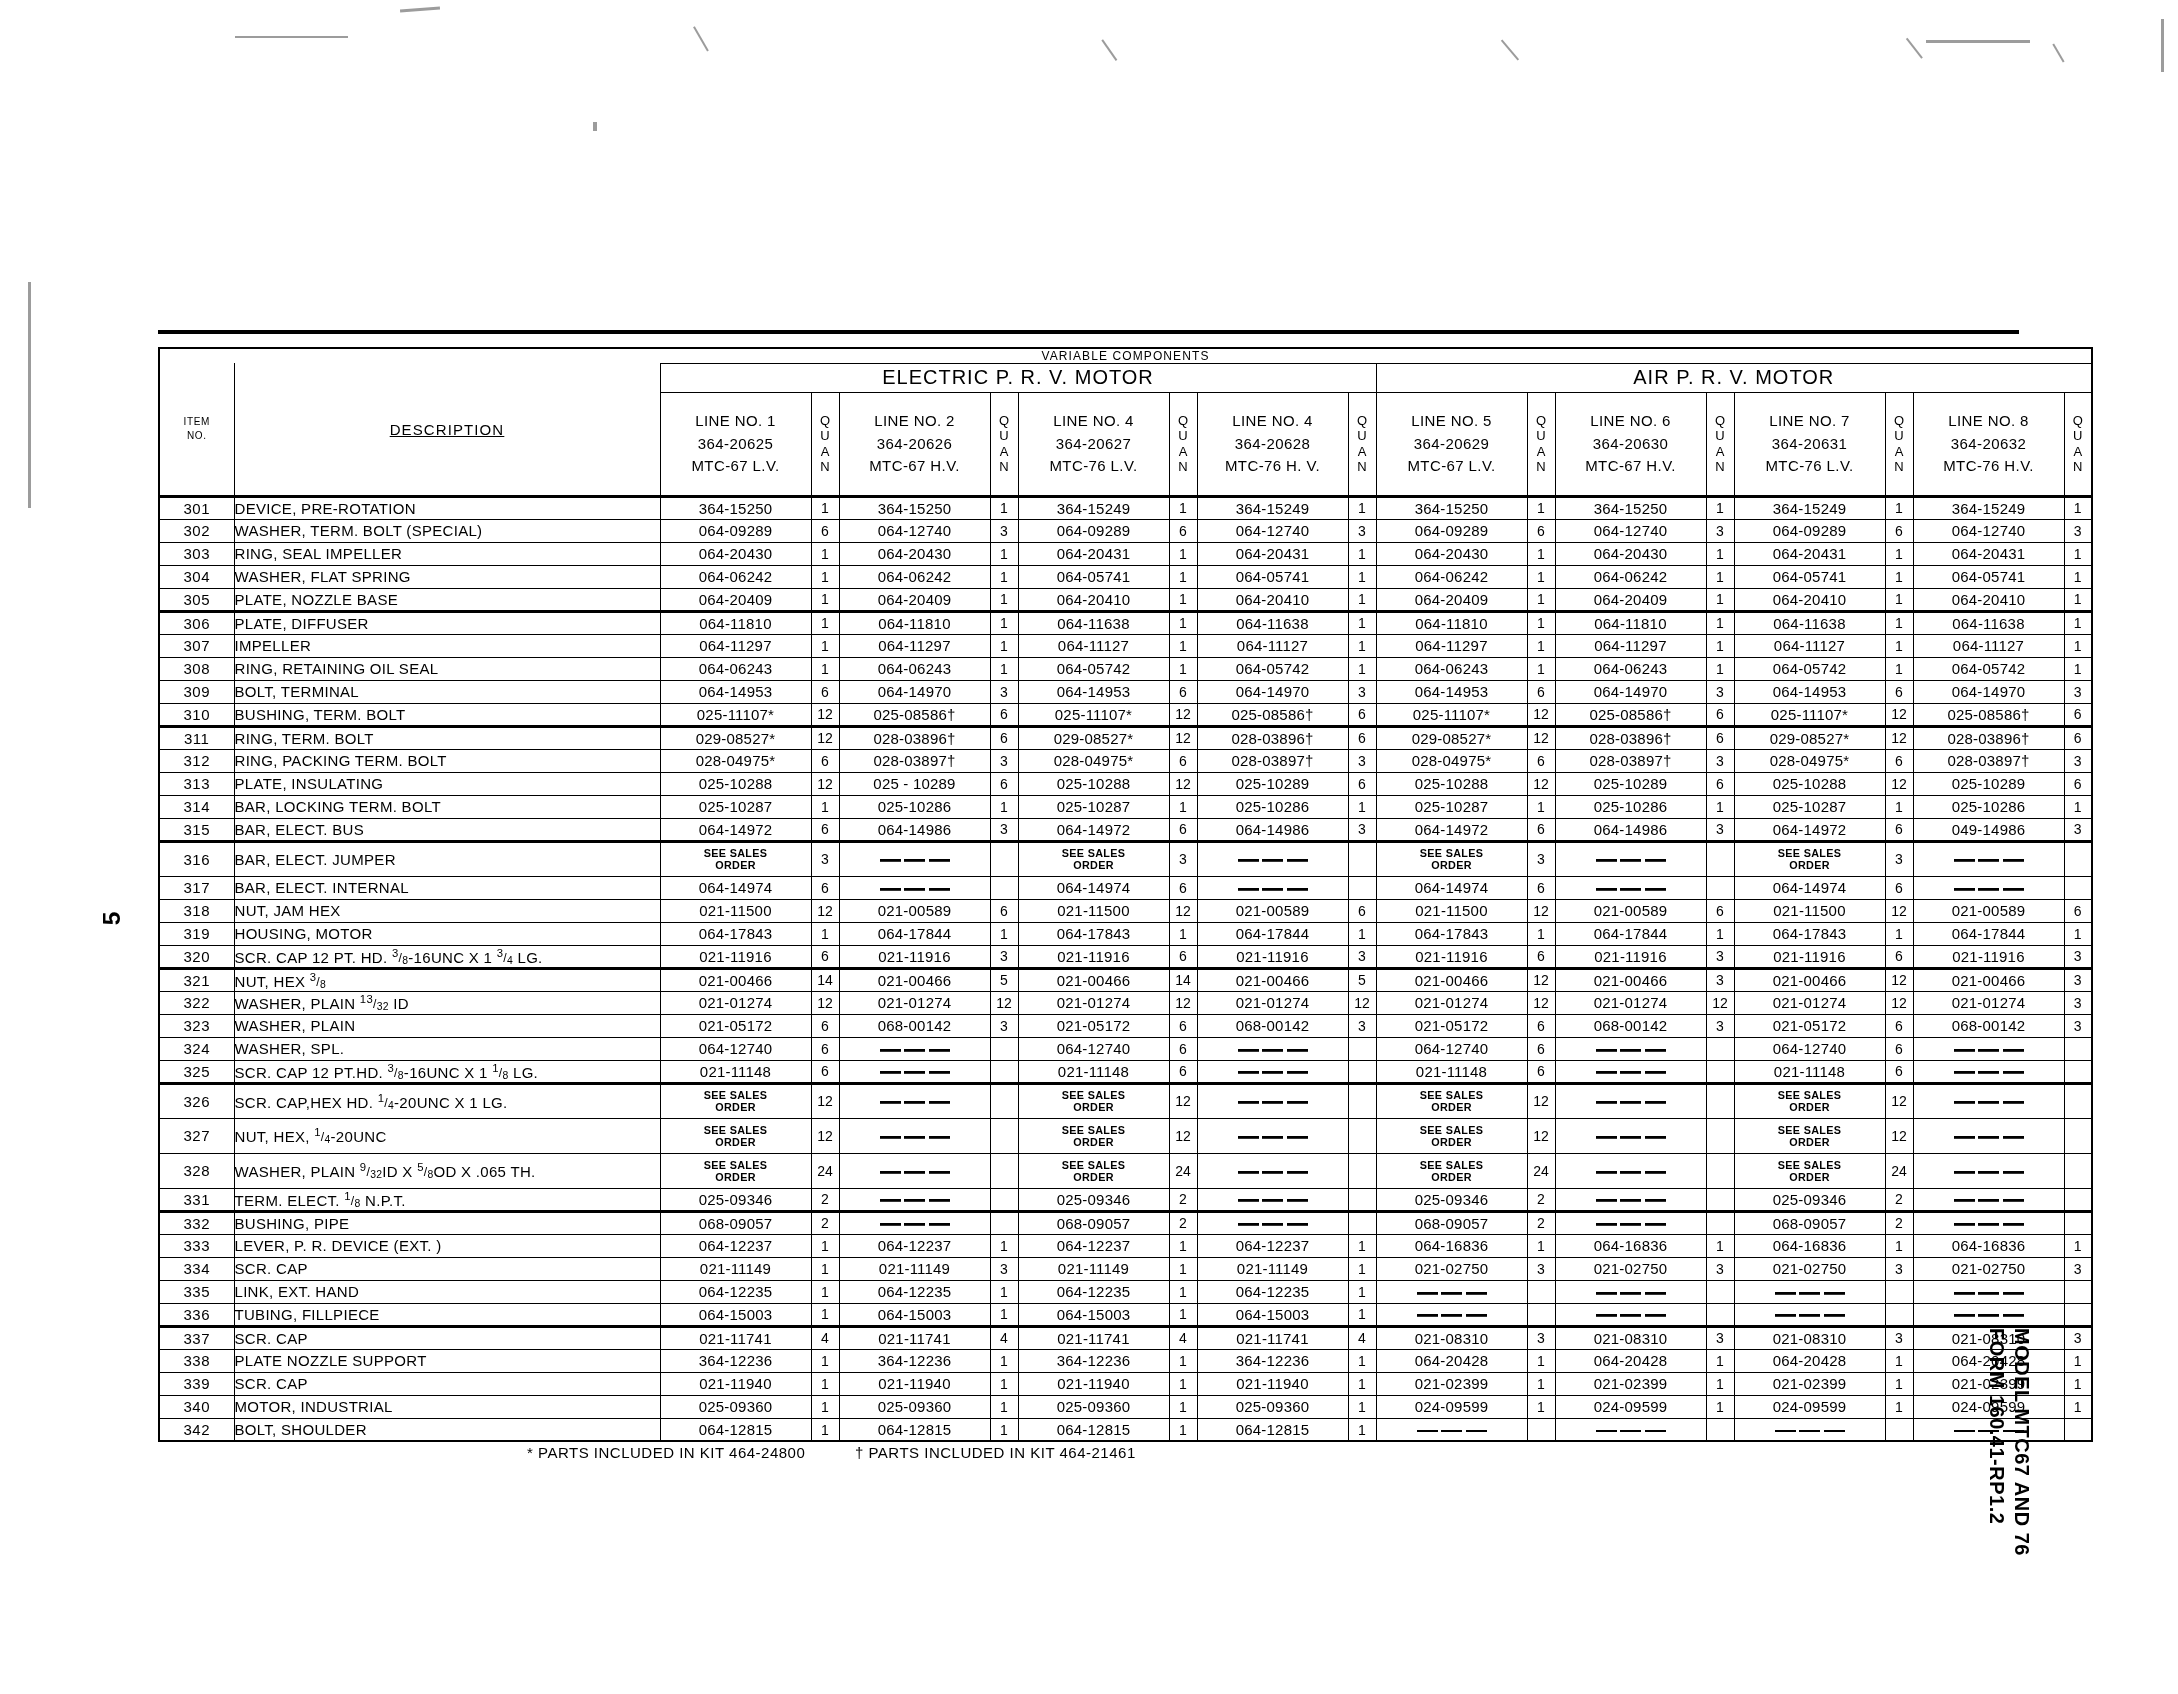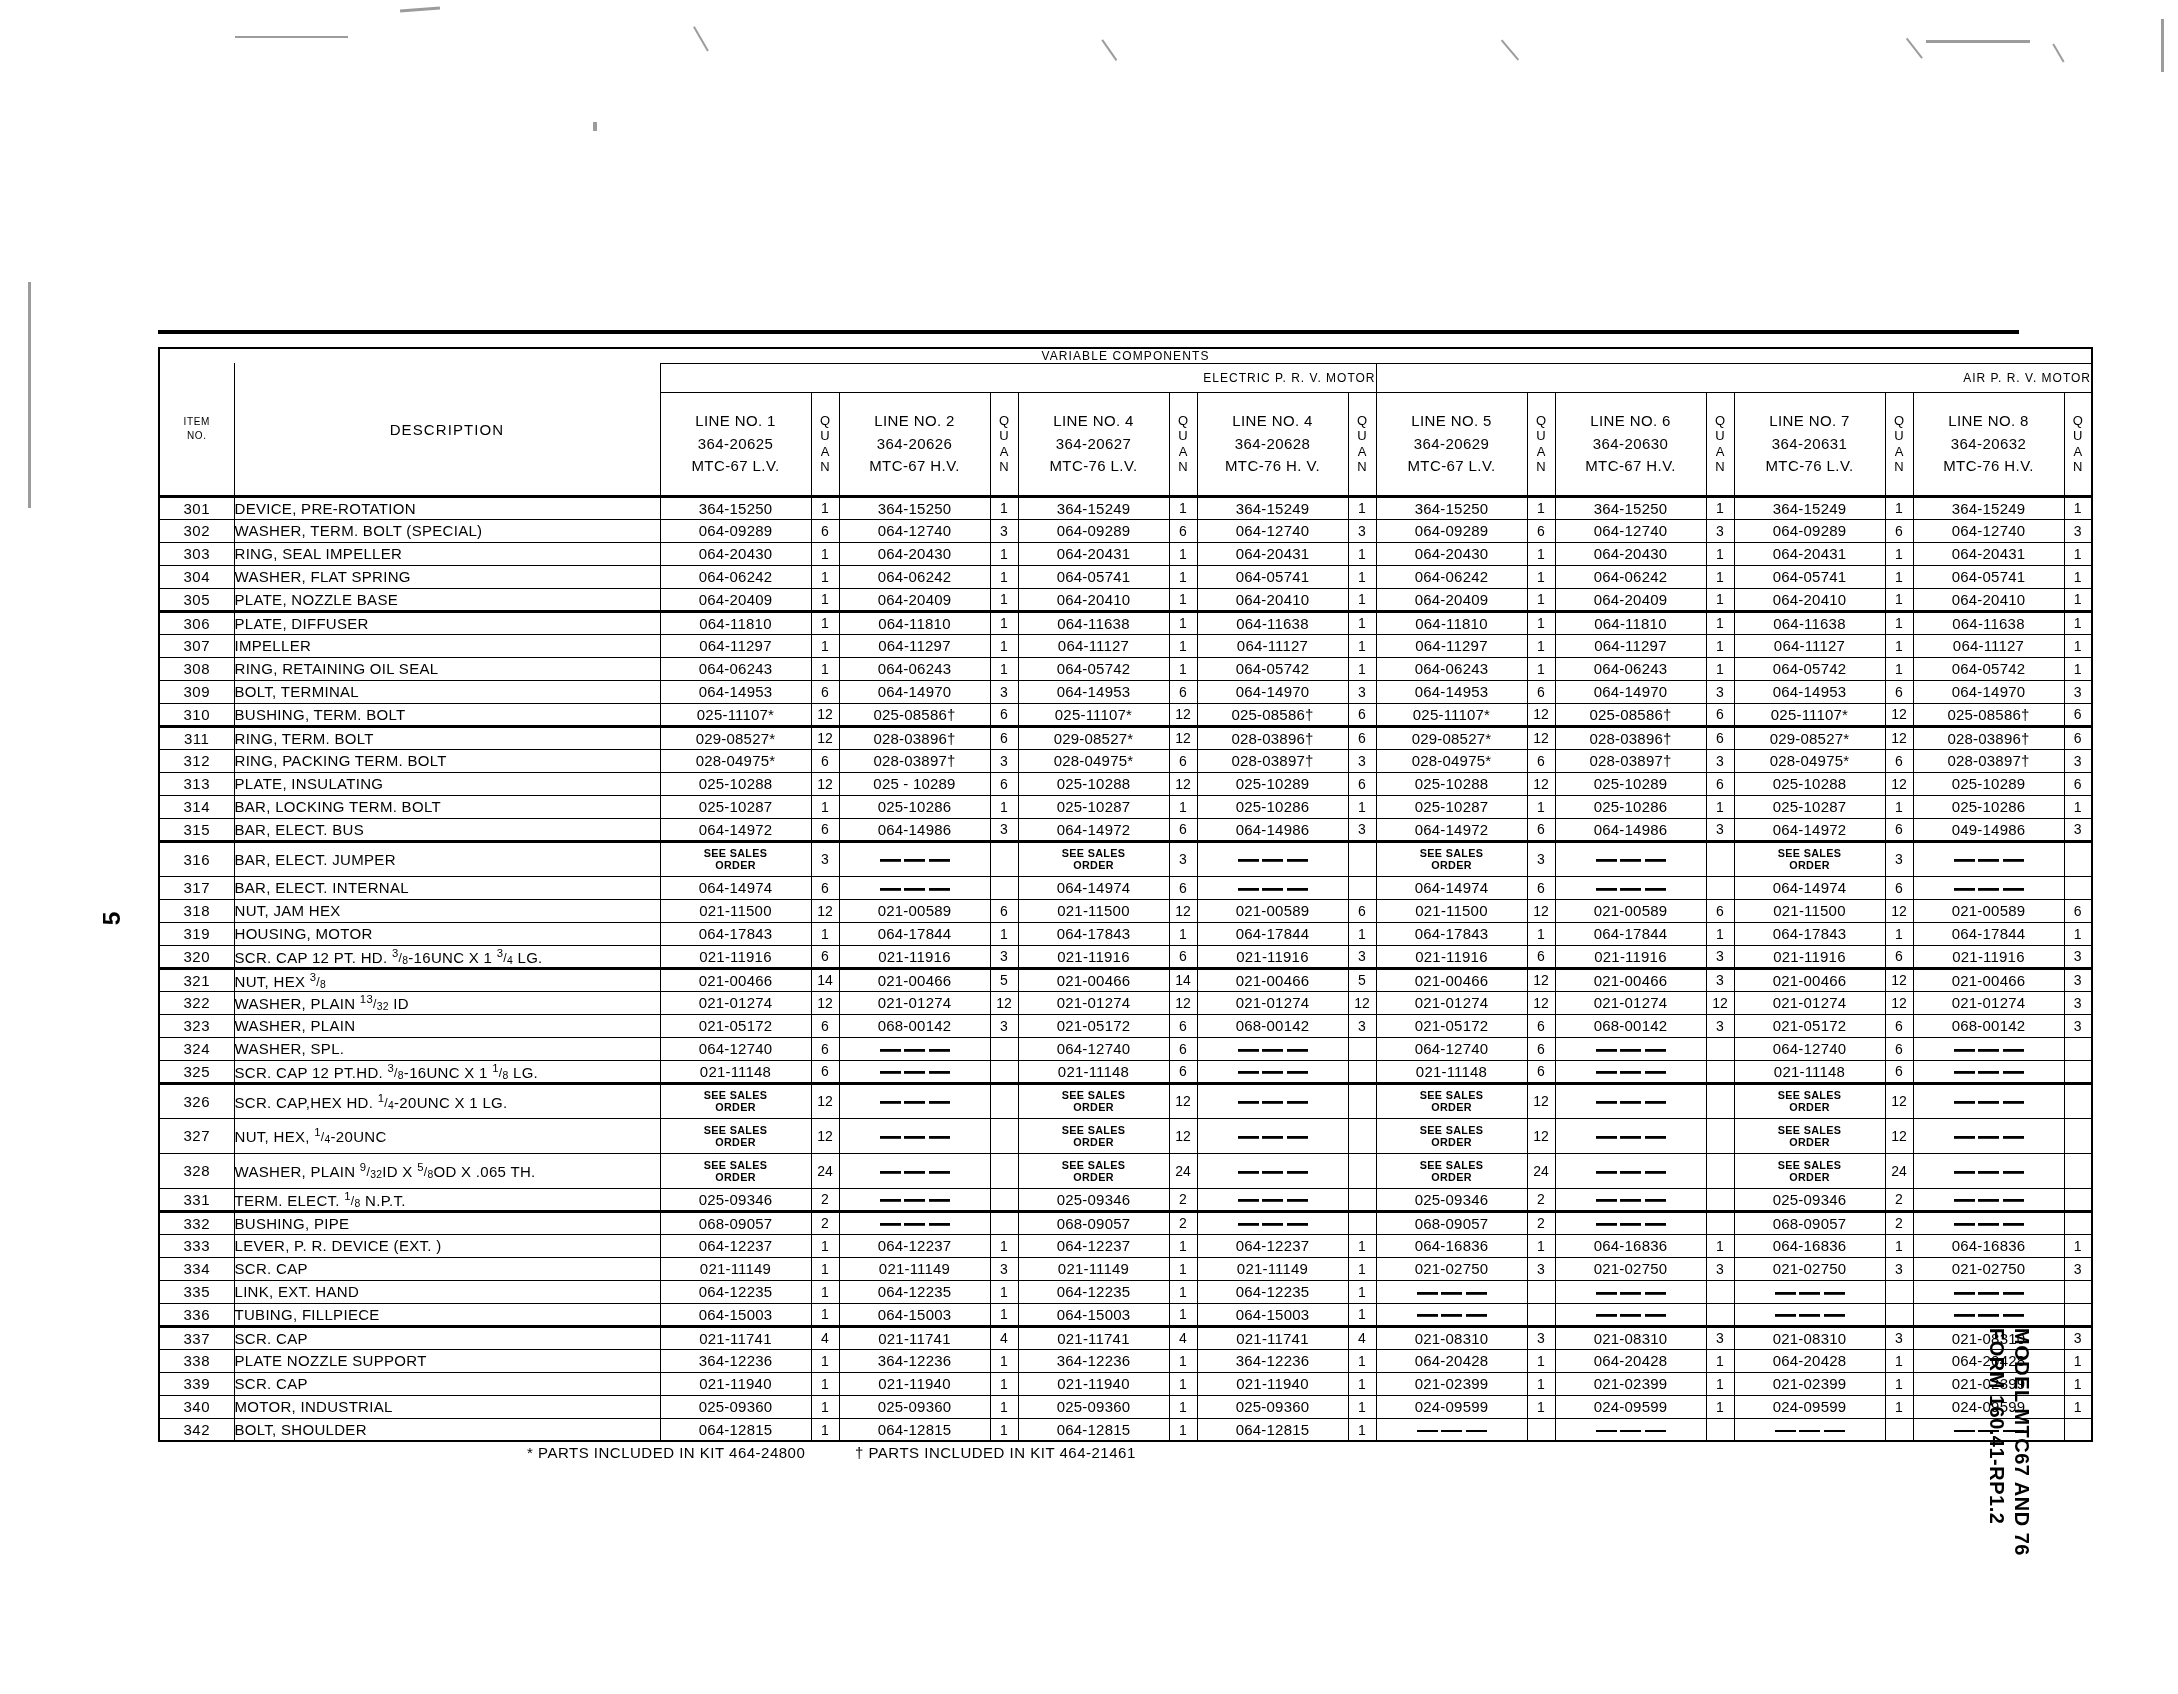--- a/index.html
+++ b/index.html
@@ -68,38 +68,38 @@
   .c-part{width:151px;text-align:center;}
   .c-q{width:28px;text-align:center;}
 
   
   .hd-title{
     text-align:center;font-size:12px;letter-spacing:1.1px;
     border:none !important;
     padding:2.8px 0 4.7px 0;
   }
   .grp{
-    text-align:right;font-size:12px;letter-spacing:1px;
+    text-align:center;font-size:20px;letter-spacing:1px;
     height:28px;
   }
   .hd-blank{border-left:none !important;border-top:none !important;}
   .hd-line{
     text-align:center;font-size:15px;line-height:1.5;
     height:102px;padding:3.8px 1.9px;letter-spacing:0.4px;
   }
   .hd-line .ln{white-space:nowrap;}
   .hd-q{
     font-size:13px;line-height:1.18;text-align:center;
     letter-spacing:0;padding:1.9px 0;
   }
   .hd-q span{display:block;}
   .hd-item{
     text-align:center;font-size:10px;line-height:1.45;letter-spacing:0.6px;
   }
-  .hd-desc{text-align:center;font-size:15px;letter-spacing:1.1px;}
+  .hd-desc{text-align:center;font-size:15px;letter-spacing:1.1px;text-decoration:underline;}
 
   
   tbody tr{height:23px;}
   td.item{text-align:center;font-size:15px;letter-spacing:0.5px;}
   td.desc{text-align:left;padding-left:8.5px;font-size:15px;letter-spacing:0.3px;white-space:nowrap;}
   td.part{text-align:center;font-size:15px;letter-spacing:0.2px;white-space:nowrap;}
   td.qty{text-align:center;font-size:14px;}
 
   
   tr.band-start > td{border-top:3px solid #000;}

